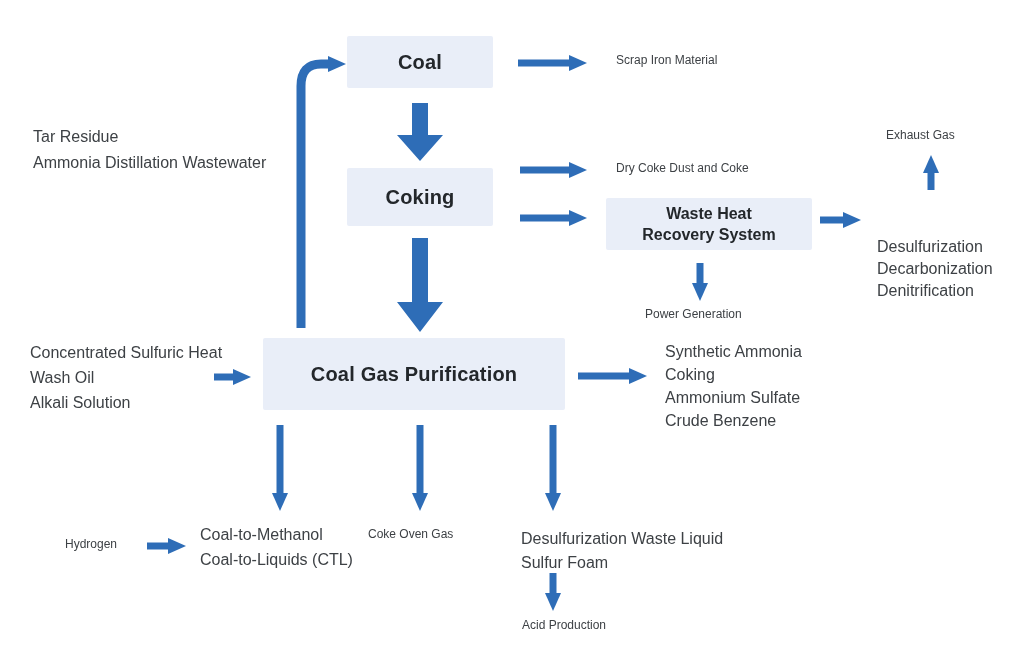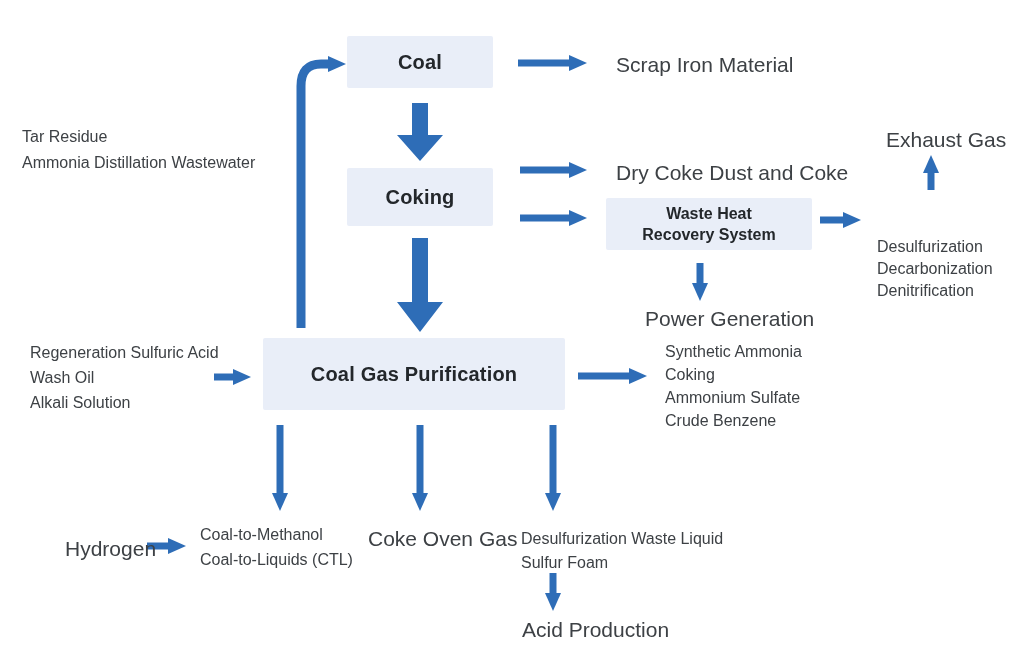--- a/index.html
+++ b/index.html
@@ -41,21 +41,21 @@
     align-items: center;
     justify-content: center;
     text-align: left;
     border-radius: 2px;
   }
   .box-lg { font-size: 20px; letter-spacing: .2px; }
   .box-sm { font-size: 16px; line-height: 21px; }
 
   .tlabel {
     position: absolute;
-    font-size: 21px;
+    font-size: 12px;
     white-space: nowrap;
     color: var(--label-text);
   }
   .tblock {
     position: absolute;
     font-size: 16px;
     white-space: nowrap;
     color: var(--label-text);
   }
   .lh22 div { line-height: 22px; }
@@ -114,27 +114,27 @@
   </div>
 
   <div class="tlabel" style="left:616px; top:53px;">Scrap Iron Material</div>
   <div class="tlabel" style="left:616px; top:161px;">Dry Coke Dust and Coke</div>
   <div class="tlabel" style="left:886px; top:128px;">Exhaust Gas</div>
   <div class="tlabel" style="left:645px; top:307px;">Power Generation</div>
   <div class="tlabel" style="left:65px;  top:537px;">Hydrogen</div>
   <div class="tlabel" style="left:368px; top:527px;">Coke Oven Gas</div>
   <div class="tlabel" style="left:522px; top:618px;text-align:right;">Acid Production</div>
 
-  <div class="tblock lh26" style="left:22px; top:124px;">
+  <div class="tblock lh26" style="left:33px; top:124px;">
     <div>Tar Residue</div>
     <div>Ammonia Distillation Wastewater</div>
   </div>
 
   <div class="tblock lh25" style="left:30px; top:340px;">
-    <div>Regeneration Sulfuric Acid</div>
+    <div>Concentrated Sulfuric Heat</div>
     <div>Wash Oil</div>
     <div>Alkali Solution</div>
   </div>
 
   <div class="tblock lh23" style="left:665px; top:340px;">
     <div>Synthetic Ammonia</div>
     <div>Coking</div>
     <div>Ammonium Sulfate</div>
     <div>Crude Benzene</div>
   </div>

